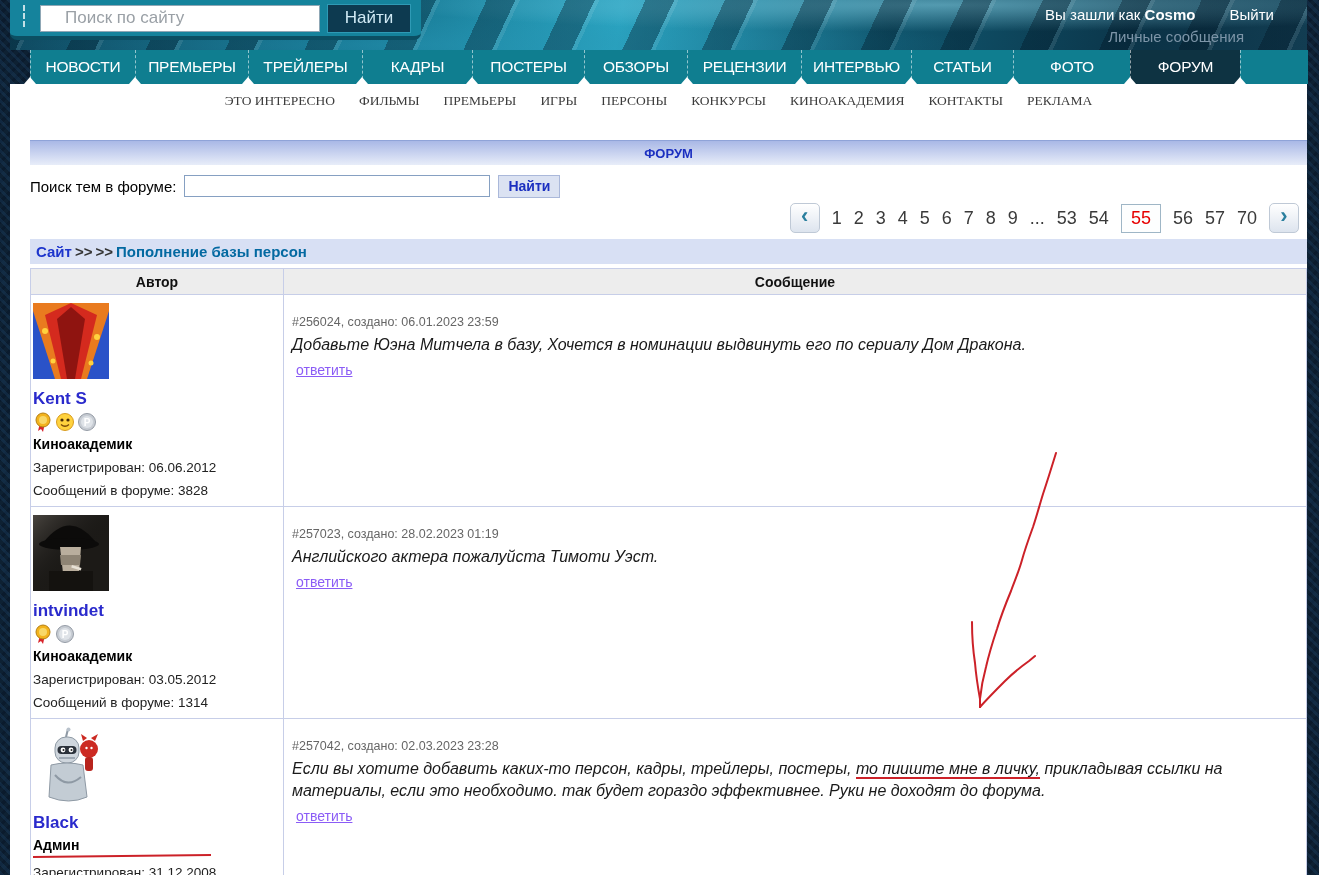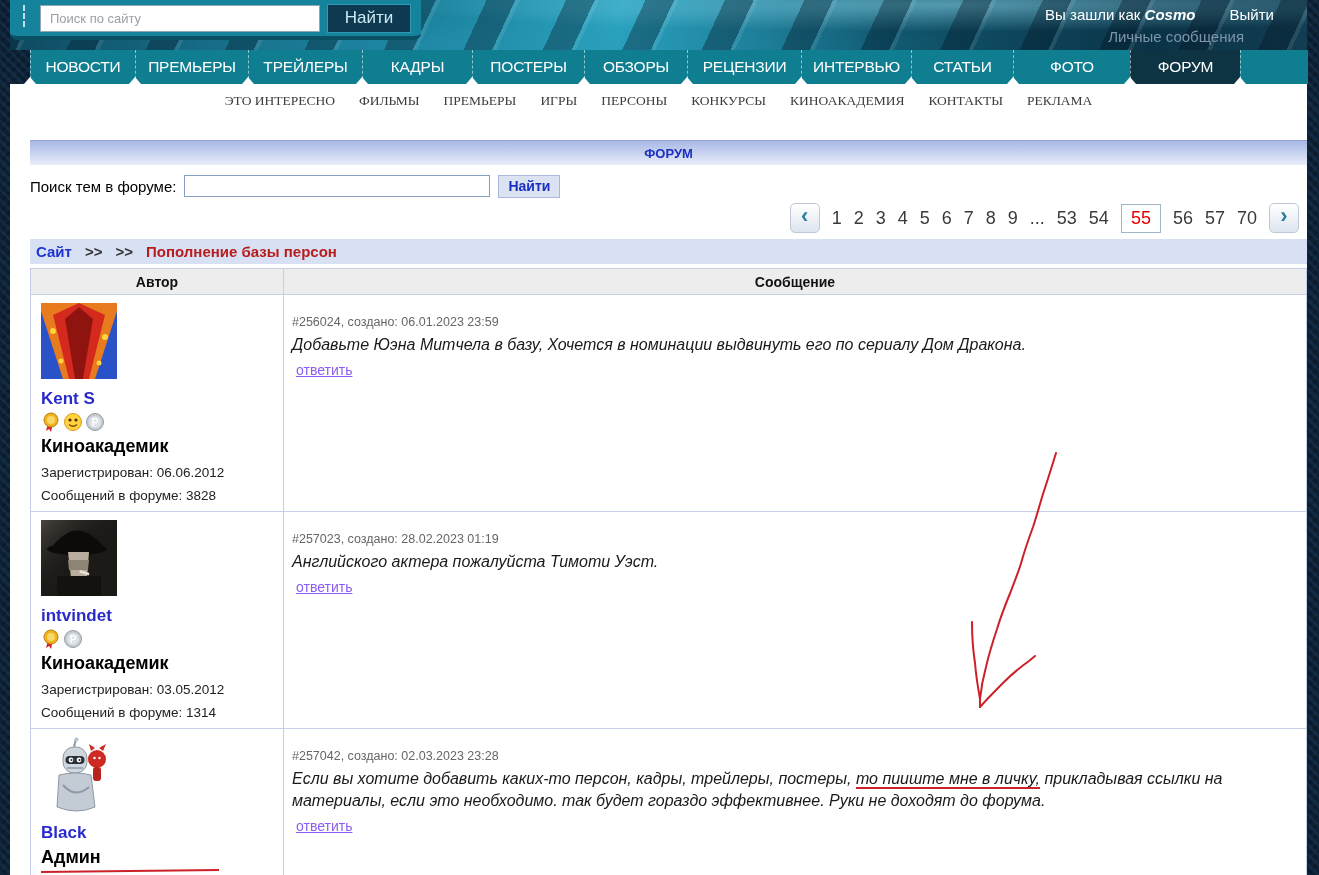--- a/index.html
+++ b/index.html
@@ -22,29 +22,29 @@
   }
   .film-strips { position:absolute; inset:0; pointer-events:none;
     background:repeating-linear-gradient(115deg, rgba(0,18,32,.35) 0 26px, rgba(255,255,255,.09) 26px 30px, rgba(0,18,32,0) 30px 72px); }
   .search-pod {
     position:absolute; left:0; top:0; height:40px; display:flex; align-items:center;
     background:#15839c; border-bottom:4px solid #0b4f63; border-radius:0 0 7px 7px;
     padding:0 10px 0 30px; z-index:3;
   }
   .search-pod::before { content:""; position:absolute; left:13px; top:5px; bottom:9px;
     border-left:2px dashed rgba(255,255,255,.75); }
-  .site-search-input { width:280px; height:27px; border:1px solid #8fa7b5; font-size:13px;
-    padding:0 9px; color:#333; font-family:"Liberation Sans", sans-serif; }
+  .site-search-input { width:280px; height:27px; border:1px solid #8fa7b5; font-size:17px;
+    padding:0 24px; color:#333; font-family:"Liberation Sans", sans-serif; }
   .site-search-input::placeholder { color:#9aa0a6; }
   .site-search-btn { margin-left:7px; height:29px; width:84px; background:#0d3a50;
     color:#cfe9f4; border:1px solid #2e9ab5; font-size:17px; cursor:pointer;
     font-family:"Liberation Sans", sans-serif; }
   .user-area { position:absolute; right:33px; top:6px; z-index:3; font-size:15px; color:#fff; text-align:right; }
   .user-line { white-space:nowrap; }
-  .user-name { font-weight:bold;font-style:italic; }
+  .user-name { font-weight:bold; }
   .logout-link { margin-left:30px; color:#fff; cursor:pointer;margin-top:22px; }
   .pm-link { margin-top:5px; padding-right:30px; color:#7d95a8; cursor:pointer; }
   
   .nav { position:absolute; left:30px; top:50px; width:1278px; height:34px; display:flex; z-index:2; }
   .tab { position:relative; flex:0 0 auto; display:flex; align-items:center; justify-content:center;
     background:#0f7e90; color:#fff; font-size:15.5px; letter-spacing:-0.2px; cursor:pointer;
     border-left:1px dashed rgba(255,255,255,.55); }
   .tab::after { content:""; position:absolute; left:-7px; bottom:0; width:0; height:0;
     border-left:6px solid transparent; border-right:6px solid transparent; border-bottom:7px solid #fff; }
   .tab.active { background:#0e3342; }
@@ -67,35 +67,35 @@
     font-family:"Liberation Sans", sans-serif; }
   .pagination { margin-top:2px; height:34px; display:flex; justify-content:flex-end; align-items:center;
     gap:12px; font-size:18px; color:#3a3a3a; padding-right:8px; }
   .page { cursor:pointer; }
   .page.gap { cursor:default; }
   .page.current { color:#e60000; border:1px solid #9fb6c6; background:#fdfefe; padding:3px 9px; cursor:default; }
   .page-btn { width:30px; height:30px; border:1px solid #bfc9d6; border-radius:5px;
     background:linear-gradient(#ffffff, #dde4ee); color:#2a7f9e; font-size:22px; font-weight:bold;
     display:flex; align-items:center; justify-content:center; padding-bottom:4px; cursor:pointer; }
   .breadcrumb { margin-top:4px; height:25px; background:#d8e0f4; display:flex; align-items:center;
-    gap:13px; padding-left:6px; font-size:15px; font-weight:bold; }
+    gap:3px; padding-left:6px; font-size:15px; font-weight:bold; }
   .crumb-link { color:#1d35cc; cursor:pointer; }
   .crumb-sep { color:#333; }
-  .crumb-current { color:#b91c1c; }
+  .crumb-current { color:#0369a1; }
   
   table.forum { margin-top:4px; width:1277px; border-collapse:collapse; table-layout:fixed; }
   table.forum th, table.forum td { border:1px solid #c7cee8; }
   table.forum th { height:26px; background:#ededed; font-size:14px; color:#111; font-weight:bold; text-align:center; }
   table.forum td { vertical-align:top; background:#fff; }
   tr.r1 { height:198px; } tr.r2 { height:197px; } tr.r3 { height:169px; }
-  .author-cell { padding:8px 10px; font-size:13.5px; color:#222; }
+  .author-cell { padding:8px 2px; font-size:13.5px; color:#222; }
   .avatar { width:76px; height:76px; display:block; cursor:pointer; }
   .author-name { display:inline-block; margin-top:10px; font-size:17px; font-weight:bold; color:#2a2acc; cursor:pointer; }
   .badges { margin-top:3px; height:20px; display:flex; gap:2px; align-items:center; }
-  .role { display:inline-block; margin-top:4px; font-weight:bold; font-size:18px; color:#000; }
+  .role { display:inline-block; margin-top:4px; font-weight:bold; font-size:14px; color:#000; }
   .admin-role::after { content:""; display:block; width:178px; height:2px; background:#cc2128;
     margin-top:2px; transform:rotate(-0.6deg); }
   .meta-line { margin-top:8px; }
   .msg-cell { padding:20px 10px 8px 8px; }
   .msg-meta { font-size:12.5px; color:#666; }
   .msg-text { margin-top:5px; font-size:16px; color:#1a1a1a; line-height:22px;font-style:italic; }
   .hl-red { border-bottom:2px solid #cc2128; }
   .reply-link { display:inline-block; margin-top:6px; margin-left:4px; font-size:14px;
     color:#8b5cf6; text-decoration:underline; cursor:pointer; }
   

